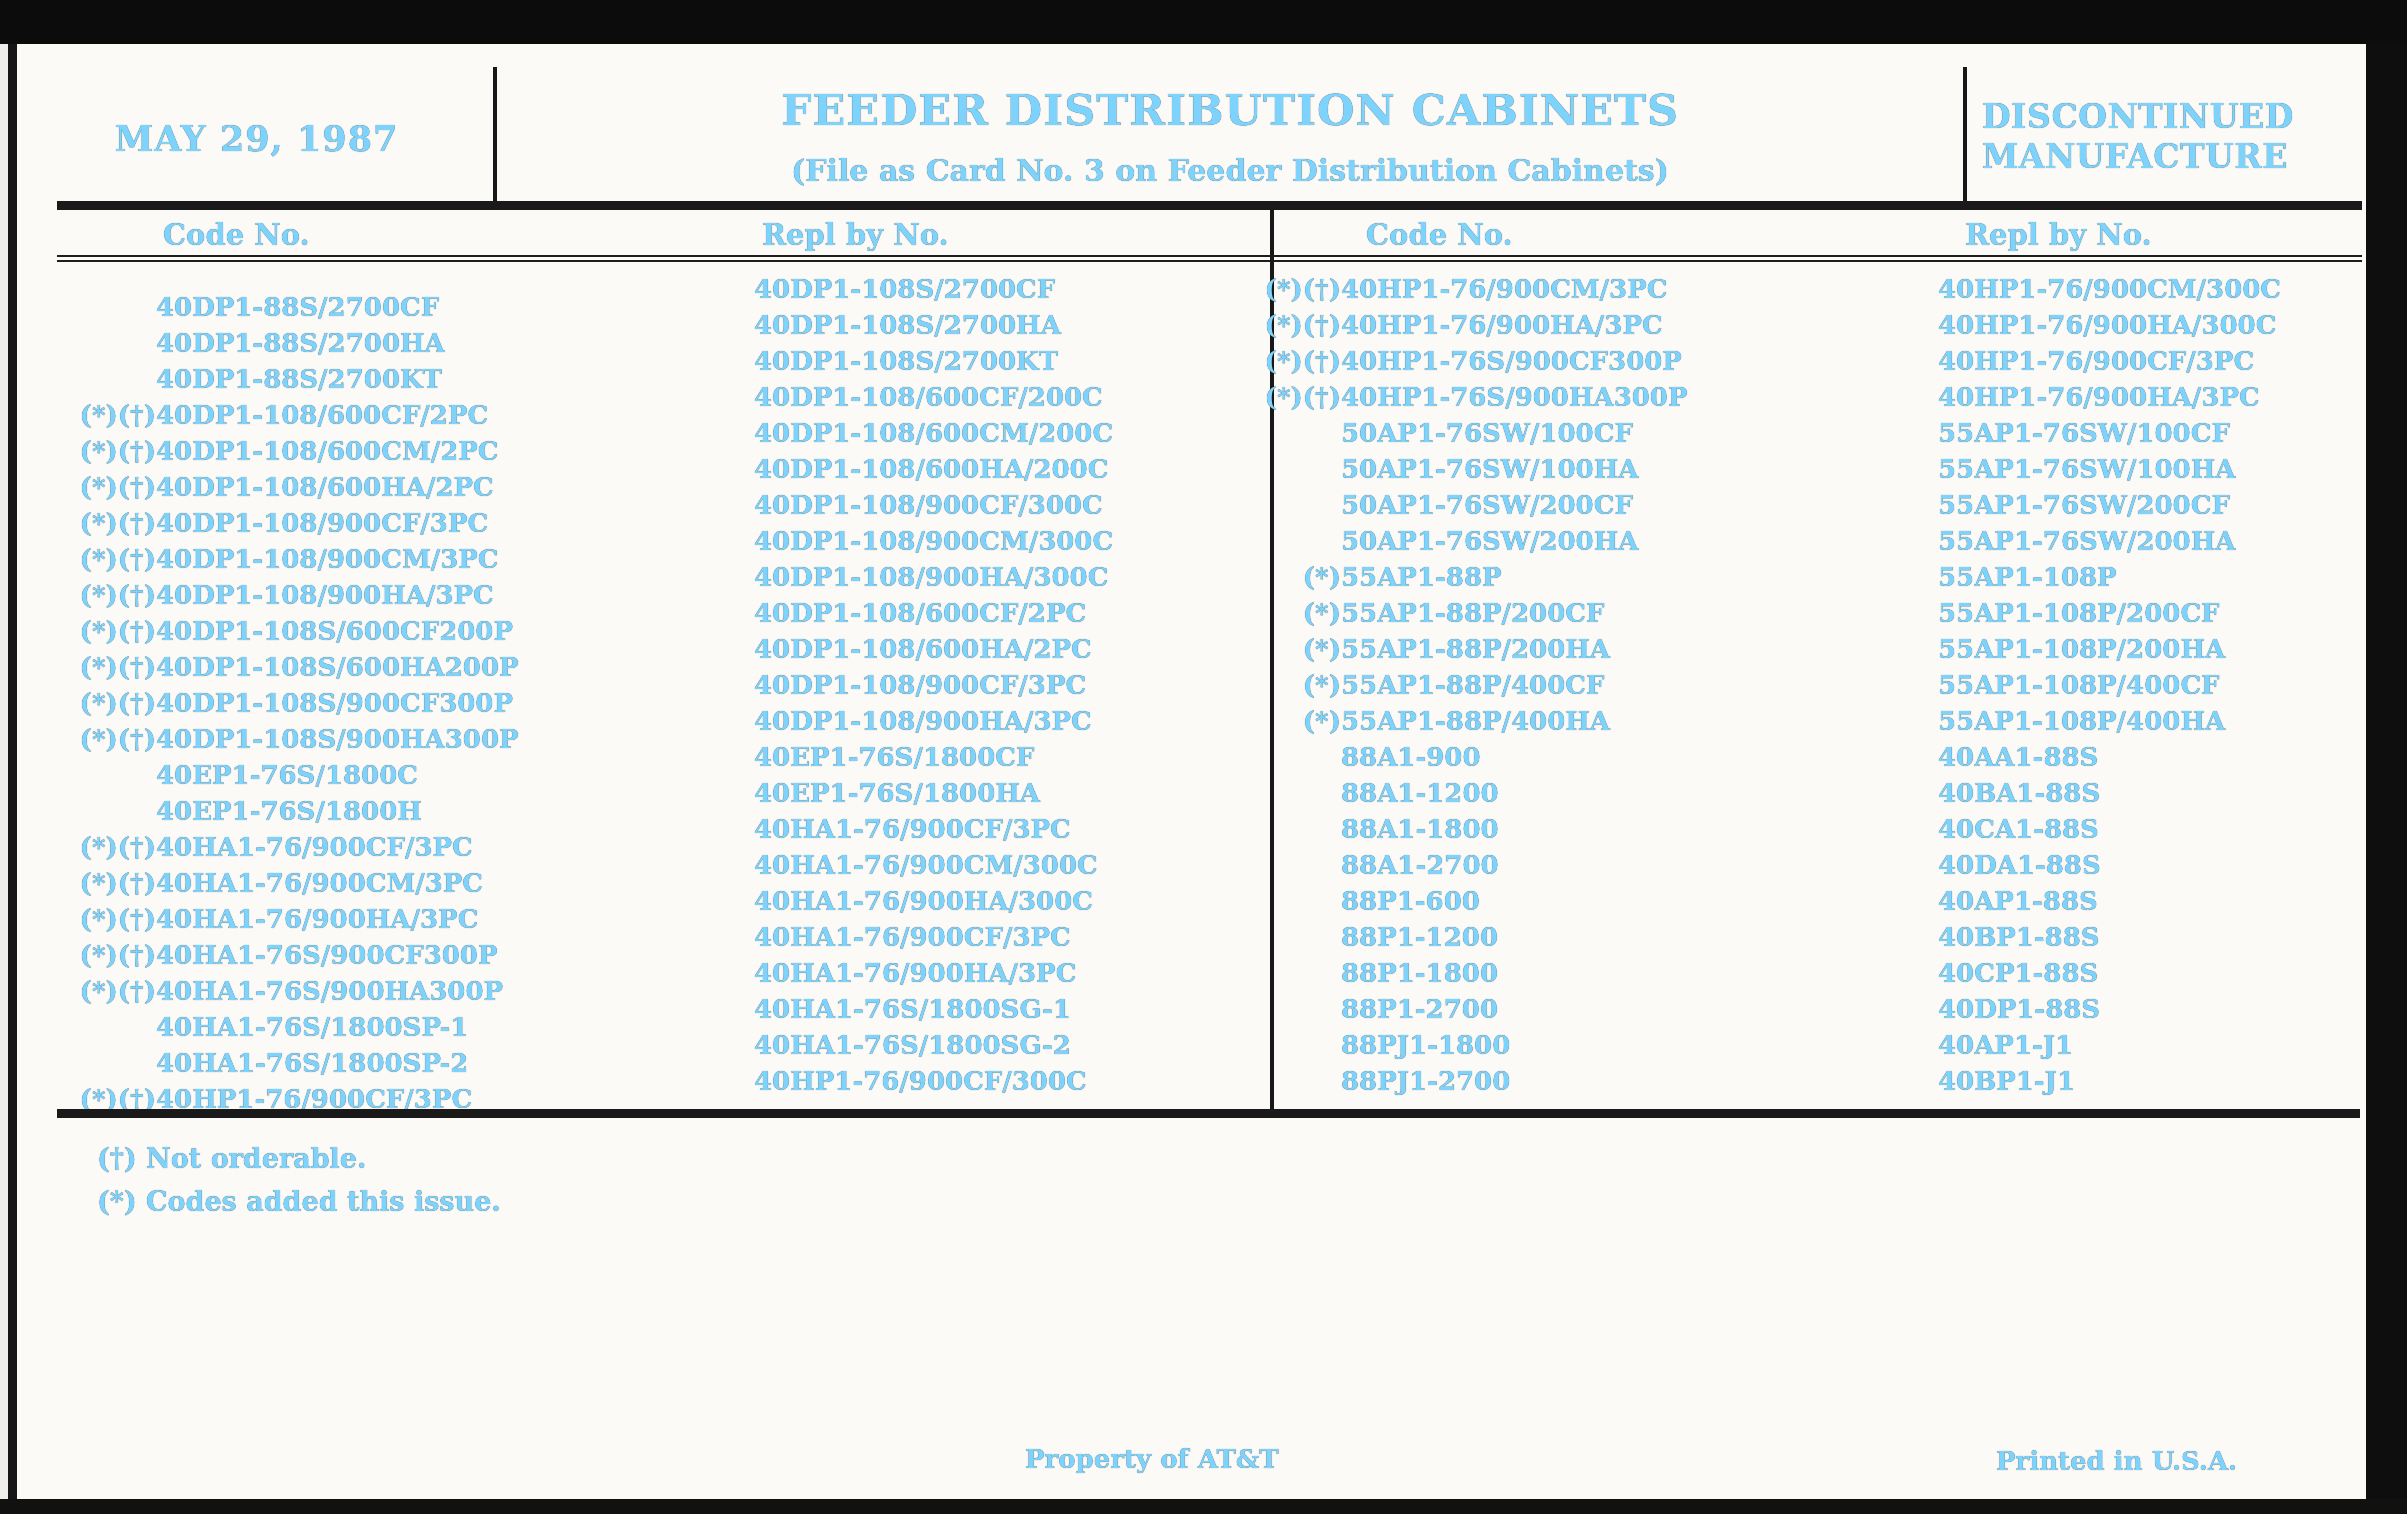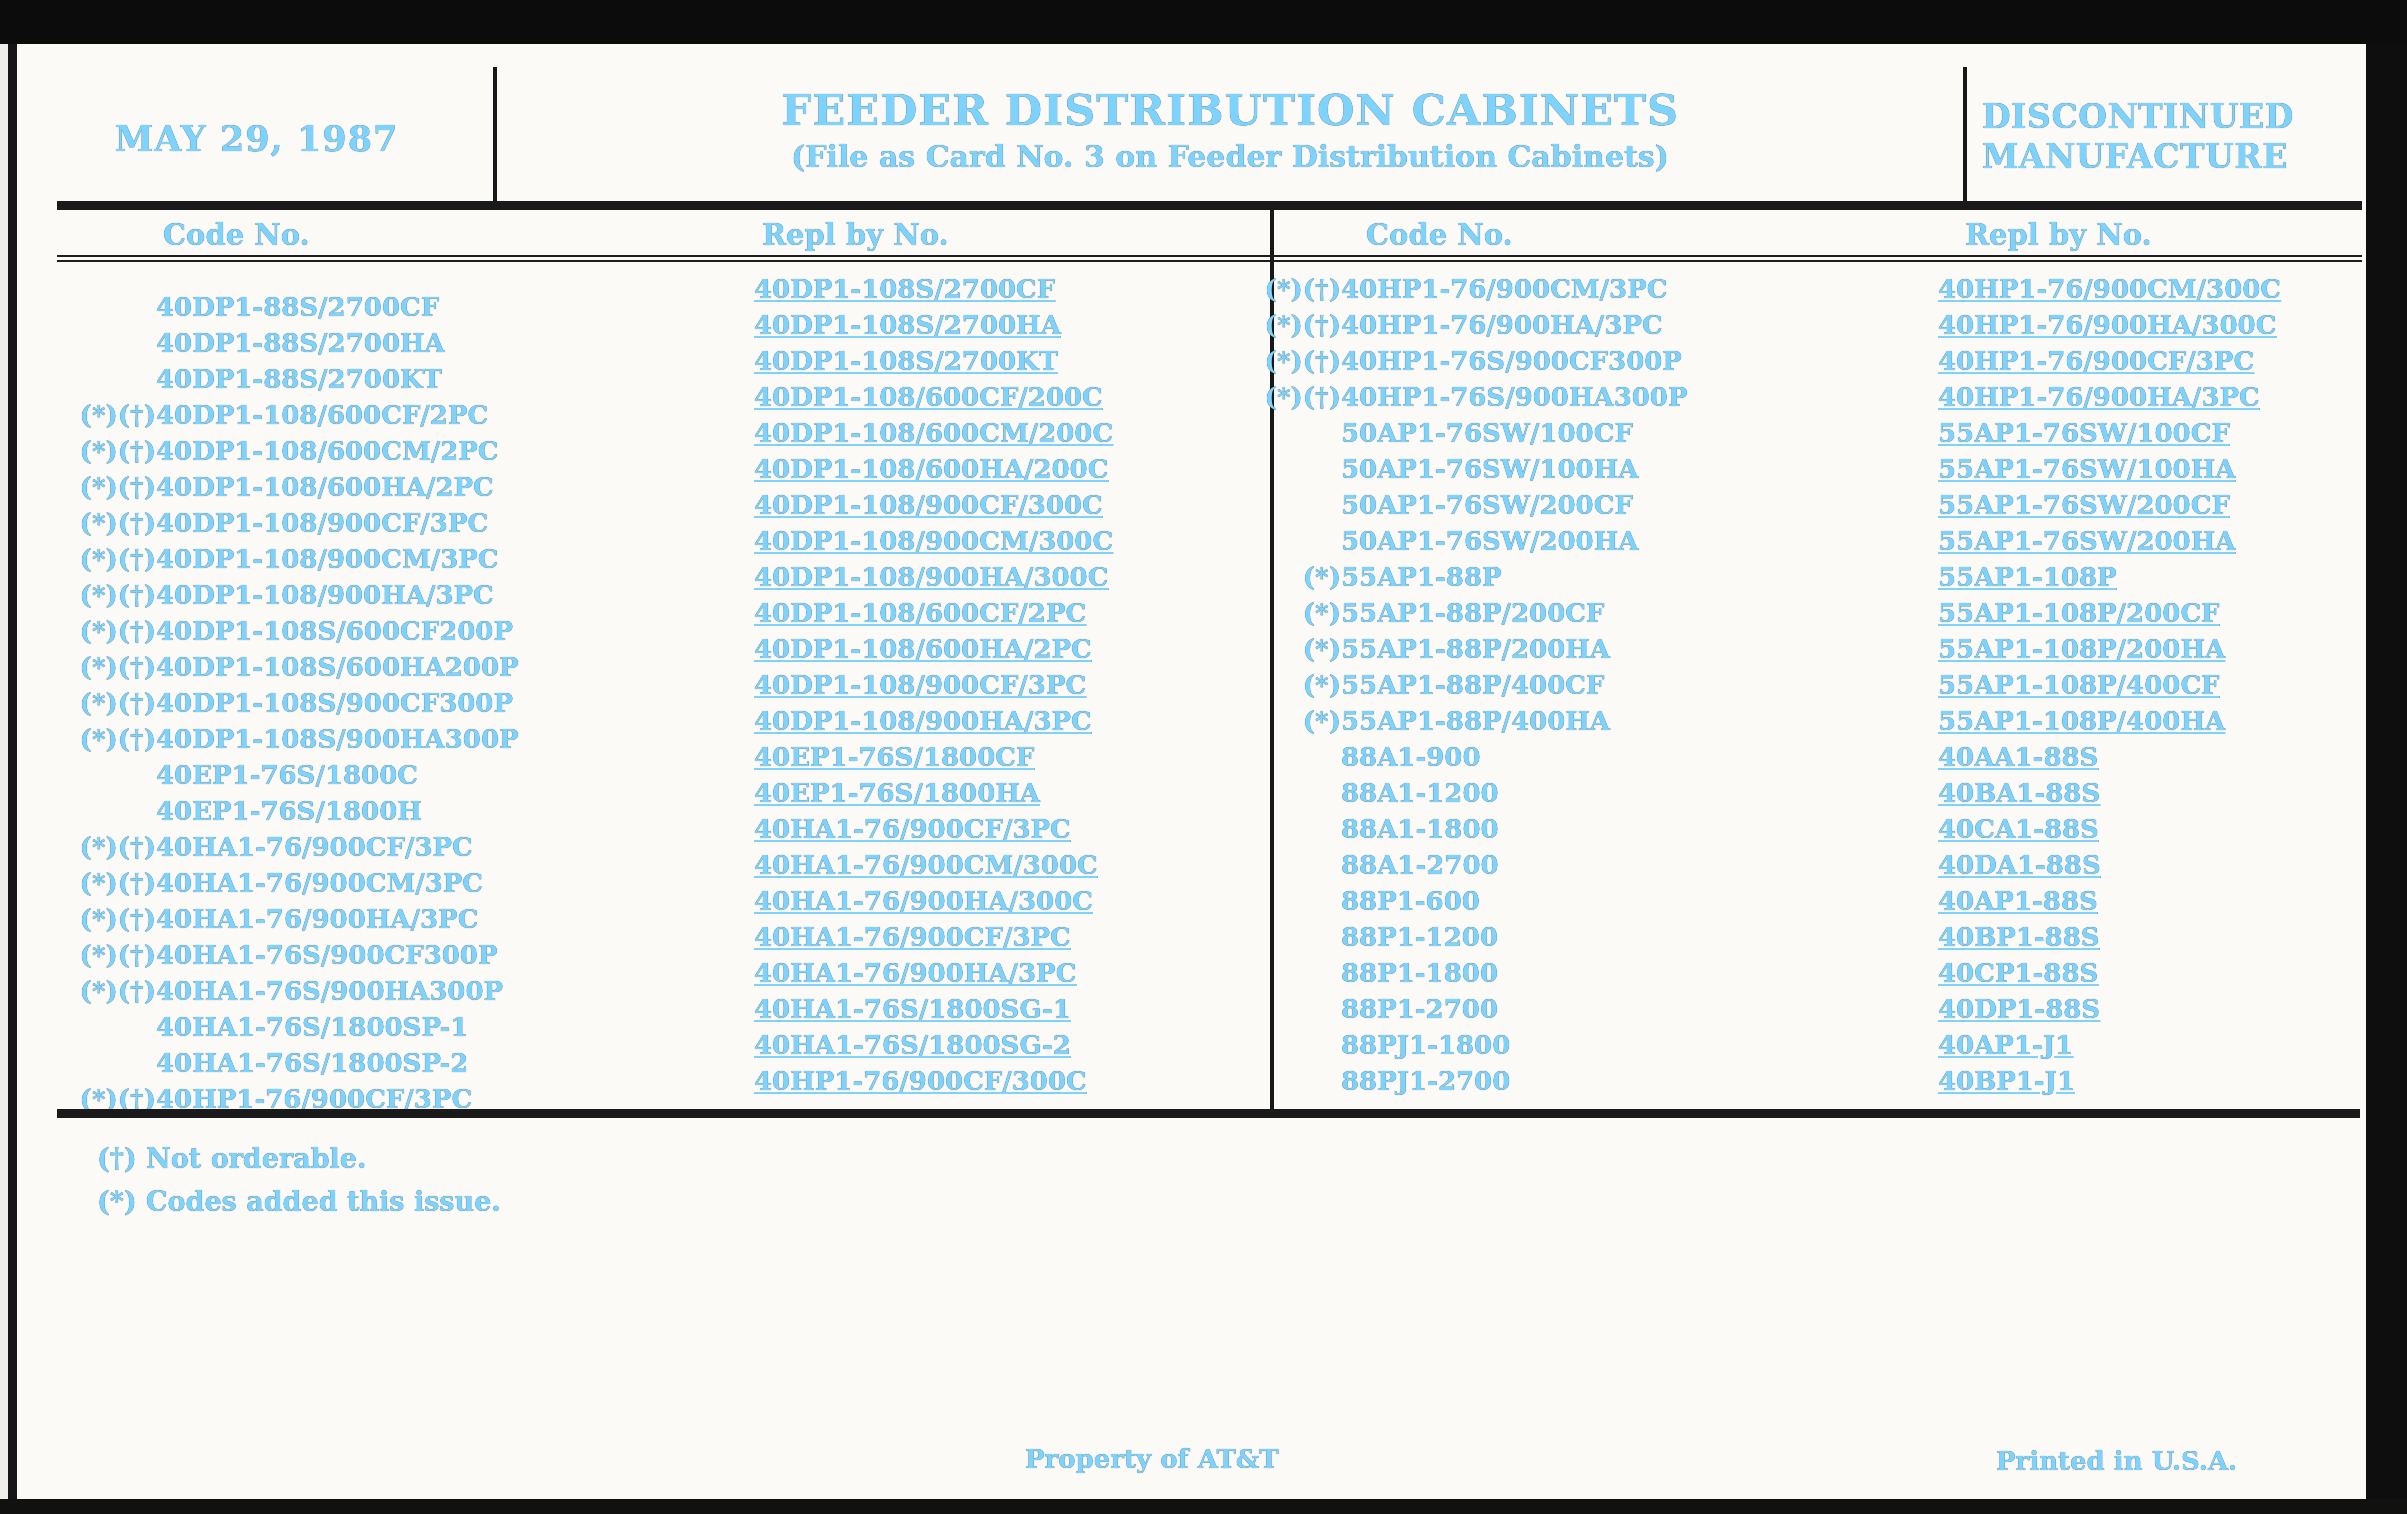--- a/index.html
+++ b/index.html
@@ -13,41 +13,41 @@
   .card-border-left{position:absolute;left:8px;top:44px;width:9px;height:1455px;background:#161616;}
   .card{position:absolute;left:17px;top:44px;width:2349px;height:1455px;background:#fbfaf7;}
   
   .date-box{position:absolute;left:20px;top:79px;width:473px;height:119px;
             display:flex;align-items:center;justify-content:center;font-size:35px;letter-spacing:1px;}
   .vline{position:absolute;width:4px;background:#181818;}
   .vline-1{left:493px;top:67px;height:135px;}
   .vline-2{left:1963px;top:67px;height:135px;}
   .title-block{position:absolute;left:505px;top:85px;width:1450px;text-align:center;}
   .title-main{font-size:43px;letter-spacing:1px;line-height:50px;}
-  .title-sub{font-size:30px;line-height:40px;margin-top:2px;}
+  .title-sub{font-size:30px;line-height:40px;margin-top:16px;}
   .status-box{position:absolute;left:1982px;top:97px;width:376px;font-size:33px;line-height:40px;letter-spacing:0.5px;}
   
   .rule-thick-top{position:absolute;left:57px;top:201px;width:2305px;height:9px;background:#1a1a1a;}
   .rule-thin{position:absolute;left:57px;top:255px;width:2305px;height:3px;
              border-top:2px solid #1d1d1d;border-bottom:2px solid #1d1d1d;}
   .rule-thick-bottom{position:absolute;left:57px;top:1109px;width:2303px;height:9px;background:#1a1a1a;}
   .vline-center{position:absolute;left:1270px;top:210px;width:4px;height:899px;background:#181818;}
   
   .col-head{position:absolute;top:216px;font-size:29px;line-height:38px;}
   .ch-1{left:163px;} .ch-2{left:762px;} .ch-3{left:1366px;} .ch-4{left:1965px;}
   
   .tbody{position:absolute;left:0;top:271px;width:2366px;}
   .trow{height:36px;display:flex;align-items:center;font-size:26px;white-space:nowrap;}
   .cell-code{display:flex;flex:none;}
   .half-left .cell-code{margin-left:54px;width:700px;margin-top:36px;}
   .half-left .marker{width:102px;text-align:right;flex:none;}
   .half-right .cell-code{margin-left:1249px;width:689px;}
   .half-right .marker{width:92px;text-align:right;flex:none;}
   .half-left,.half-right{position:absolute;left:0;top:0;width:2366px;}
-  .cell-repl{flex:none;text-decoration:underline;}
+  .cell-repl{flex:none;}
   
   .footnotes{position:absolute;left:97px;top:1137px;font-size:27px;line-height:43px;}
   .footer-left{position:absolute;left:1025px;top:1444px;width:396px;text-align:left;font-size:26px;}
   .footer-right{position:absolute;left:1996px;top:1446px;width:289px;text-align:left;font-size:26px;}
   .ink{text-shadow:0 0 0.7px rgba(20,20,20,0.85);}
 </style>
 </head>
 <body>
 
 <div class="screen">

